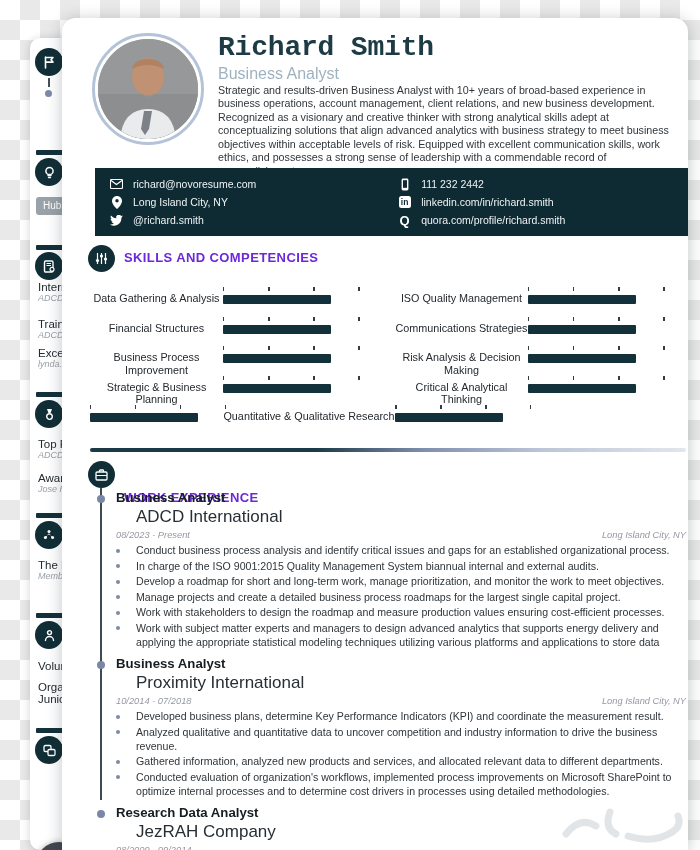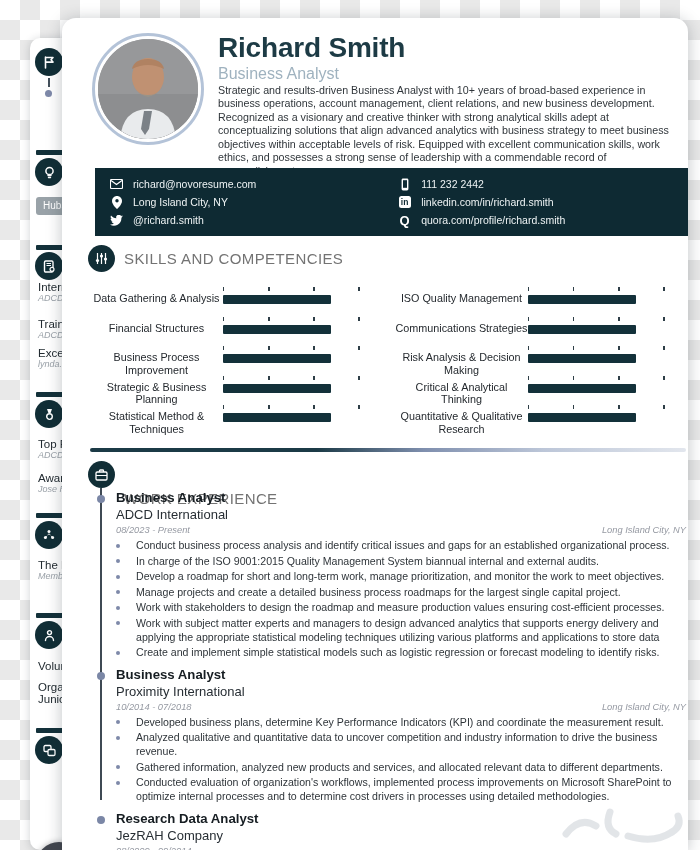--- a/index.html
+++ b/index.html
@@ -39,59 +39,59 @@
     background:#fff; border-radius:14px 14px 0 0;
     box-shadow:0 2px 16px rgba(30,40,50,.28); z-index:3; overflow:hidden;
   }
   
   .photo-ring {
     position:absolute; left:30px; top:15px; width:112px; height:112px; border-radius:50%;
     border:3px solid #b4c3d8; background:#fff; padding:3px;
   }
   .photo { width:100px; height:100px; border-radius:50%; overflow:hidden; background:#97989a; }
   .name { position:absolute; left:156px; top:14px; font-size:28px; font-weight:700;
-    color:#1d3b45; letter-spacing:-.2px; }
+    color:#1d3b45; letter-spacing:-.2px;font-family:Liberation Mono, monospace; }
   .role-sub { position:absolute; left:156px; top:47px; font-size:16px; color:#9fb2bf; }
   .summary { position:absolute; left:156px; top:66px; width:466px; font-size:10.7px;
     line-height:1.26; color:#30363b; }
   
   .contact {
     position:absolute; left:33px; top:150px; width:593px; height:68px;
     background:#0e2a33; border-radius:0; display:grid;
     grid-template-columns:51% 49%; grid-auto-rows:1fr; padding:7px 14px;
   }
   .c-item { display:flex; align-items:center; gap:9px; color:#eef3f4; font-size:10.5px; }
   .c-ico { width:15px; display:flex; justify-content:center; align-items:center; color:#fff; font-size:12px; }
   .li-sq { width:12px; height:12px; background:#fff; border-radius:2.5px; color:#0e2a33;
     font-size:8.5px; font-weight:700; text-align:center; line-height:12px; }
   .q-ltr { color:#fff; font-weight:700; font-size:13px; }
   
   .sec-ico { position:absolute; width:27px; height:27px; border-radius:50%; background:#112e36;
     display:flex; align-items:center; justify-content:center; }
-  .sec-title { position:absolute; font-size:15px; font-weight:400; color:#737373; letter-spacing:.4px; }
+  .sec-title { position:absolute; font-size:13px; font-weight:700; color:#6d28d9; letter-spacing:.4px; }
   
   .skills-grid {
     position:absolute; left:28px; top:272px; width:580px;
     display:grid; grid-template-columns:133px 172px 133px 142px;
     grid-auto-rows:minmax(29.5px,auto); align-items:start;
   }
   .sk-label { font-size:10.8px; color:#24292e; line-height:1.16; padding-top:2px;text-align:center; }
   .bar-wrap { position:relative; padding-top:5px; }
   .ticks { position:absolute; top:-3px; left:0; width:137px; height:4px;
     background:repeating-linear-gradient(90deg,#2e3e47 0 1.5px,transparent 1.5px 45px); }
   .bar { width:108px; height:9px; background:#13313a; border-radius:1px; }
   
   .divider { position:absolute; left:28px; top:430px; width:596px; height:4px; border-radius:2px;
     background:linear-gradient(90deg,#1b3a46 0%,#1b3a46 38%,#7f8fae 56%,#bcc6d8 76%,#e2e6ed 100%); }
   .timeline { position:absolute; left:38px; top:470px; width:1.5px; height:312px; background:#3f4a54; }
   .jobs { position:absolute; left:54px; top:472px; width:570px; }
   .job { position:relative; margin-bottom:7px; }
   .job-dot { position:absolute; left:-19px; top:5px; width:8px; height:8px; border-radius:50%; background:#7b87a6; }
   .job-title { font-size:13.2px; font-weight:700; color:#161d22; }
-  .job-co { font-size:13px; color:#272e34; margin-top:2px; }
+  .job-co { font-size:17px; color:#272e34; margin-top:2px;margin-left:20px; }
   .job-meta { display:flex; justify-content:space-between; font-size:9.3px; font-style:italic;
     color:#9599a2; margin-top:3px; margin-bottom:4px; }
   .blt { display:flex; gap:16px; font-size:10.6px; line-height:1.3; color:#2f353a; margin-bottom:1.8px; }
   .blt-dot { flex:0 0 4px; width:4px; height:4px; border-radius:50%; background:#7e89a9; margin-top:4.5px; }
   .watermark { position:absolute; left:496px; top:778px; opacity:.55; }
   svg { display:block; }
 </style>
 </head>
 <body>
 
@@ -291,21 +291,20 @@
     <div class="bar-wrap">
         <div class="ticks"></div>
         <div class="bar"></div>
       </div>
     <div class="sk-label">Critical &amp; Analytical Thinking</div>
     <div class="bar-wrap">
         <div class="ticks"></div>
         <div class="bar"></div>
       </div>
 
-    <div class="sk-label">Statistical Method &amp; Techniques</div>
     <div class="bar-wrap">
         <div class="ticks"></div>
         <div class="bar"></div>
       </div>
     <div class="sk-label">Quantitative &amp; Qualitative Research</div>
     <div class="bar-wrap">
         <div class="ticks"></div>
         <div class="bar"></div>
       </div>
   </div>
@@ -348,24 +347,20 @@
           <span class="blt-dot"></span>
           <span>Manage projects and create a detailed business process roadmaps for the largest single capital project.</span>
         </div>
       <div class="blt">
           <span class="blt-dot"></span>
           <span>Work with stakeholders to design the roadmap and measure production values ensuring cost-efficient processes.</span>
         </div>
       <div class="blt">
           <span class="blt-dot"></span>
           <span>Work with subject matter experts and managers to design advanced analytics that supports energy delivery and applying the appropriate statistical modeling techniques utilizing various platforms and applications to store data</span>
-        </div>
-      <div class="blt">
-          <span class="blt-dot"></span>
-          <span>Create and implement simple statistical models such as logistic regression or forecast modeling to identify risks.</span>
         </div>
     </div>
 
     <div class="job">
       <span class="job-dot"></span>
       <div class="job-title">Business Analyst</div>
       <div class="job-co">Proximity International</div>
       <div class="job-meta">
         <span>10/2014 - 07/2018</span>
         <span>Long Island City, NY</span>

